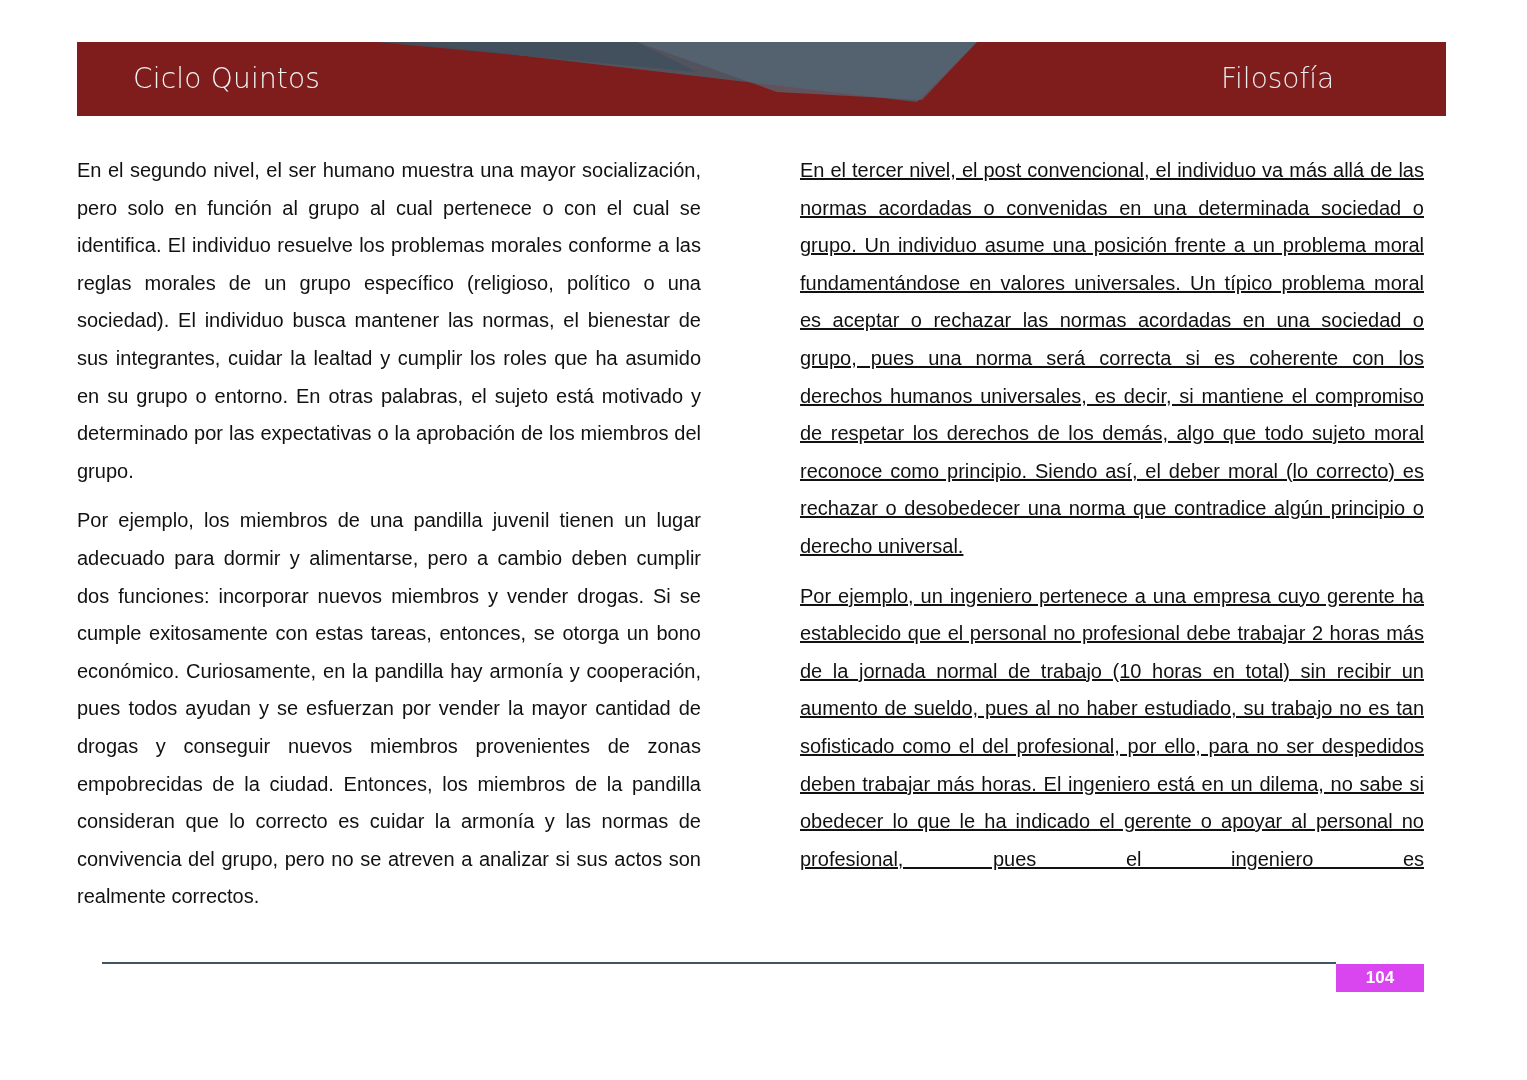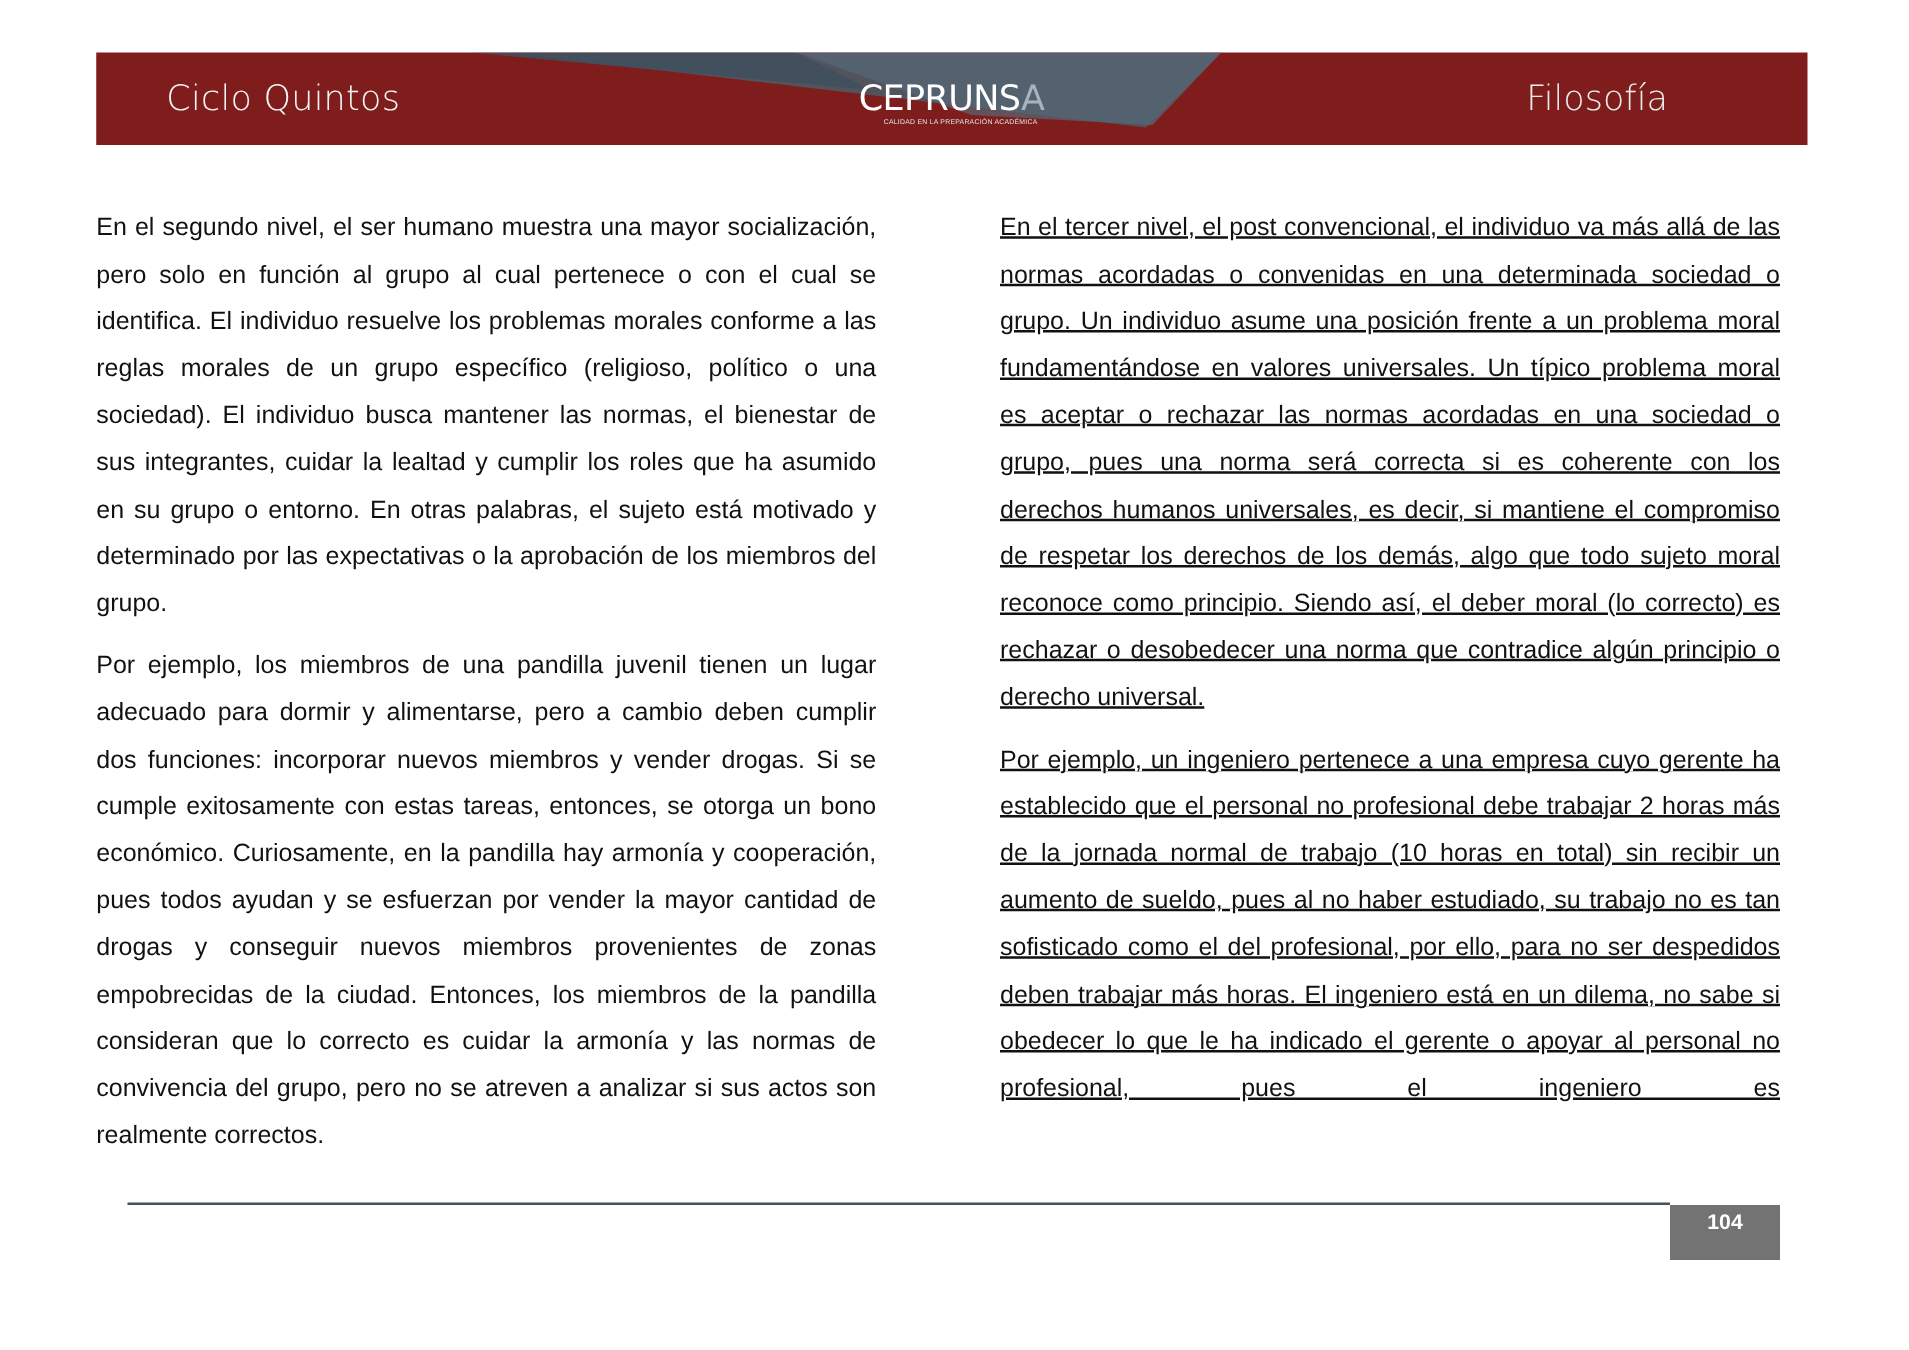--- a/index.html
+++ b/index.html
@@ -24,44 +24,40 @@
     }
     .logo .brand .accent { color: #a7b3bc; }
     .logo .tagline {
       position: absolute; left: 20px; top: 31px; color: #dfe4e8; font-size: 5.5px; letter-spacing: 0.2px; white-space: nowrap;
     }
     .col {
       position: absolute; top: 152px; width: 624px; color: #111111;
       font-family: "Liberation Sans", sans-serif; font-size: 20px; line-height: 37.6px;
       text-align: justify;
     }
-    .col p { margin: 12px 0 12px 0; }
+    .col p { margin: 0 0 12px 0; }
     .col-left { left: 77px; }
     .col-right { left: 800px; text-decoration: underline; }
     .footer-line { position: absolute; left: 102px; top: 962px; width: 1234px; height: 2px; background: #3f5560; }
     .page-box {
-      position: absolute; left: 1336px; top: 964px; width: 88px; height: 44px;
-      background: #737373; color: #ffffff; font-weight: bold; font-size: 17px;
+      position: absolute; left: 1336px; top: 964px; width: 88px; height: 28px;
+      background: #d946ef; color: #ffffff; font-weight: bold; font-size: 17px;
       text-align: center; line-height: 28px;
     }
   </style>
 </head>
 <body>
 
 <div class="header">
   <svg class="bg" width="1369" height="74" viewBox="0 0 1369 74">
     <polygon points="330,0 900,0 840,60" fill="#4b5d6a" opacity="0.85"></polygon>
     <polygon points="560,0 900,0 845,58 700,50" fill="#566a77" opacity="0.7"></polygon>
     <polygon points="300,0 560,0 620,30" fill="#3f505c" opacity="0.9"></polygon>
   </svg>
   <div class="title-left">Ciclo Quintos</div>
-  <div class="logo">
-    <div class="brand"><span>CEPRUNS</span><span class="accent">A</span></div>
-    <div class="tagline">CALIDAD EN LA PREPARACIÓN ACADÉMICA</div>
-  </div>
   <div class="title-right">Filosofía</div>
 </div>
 
 <div class="col col-left">
   <p>En el segundo nivel, el ser humano muestra una mayor socialización, pero solo en función al grupo al cual pertenece o con el cual se identifica. El individuo resuelve los problemas morales conforme a las reglas morales de un grupo específico (religioso, político o una sociedad). El individuo busca mantener las normas, el bienestar de sus integrantes, cuidar la lealtad y cumplir los roles que ha asumido en su grupo o entorno. En otras palabras, el sujeto está motivado y determinado por las expectativas o la aprobación de los miembros del grupo.</p>
   <p>Por ejemplo, los miembros de una pandilla juvenil tienen un lugar adecuado para dormir y alimentarse, pero a cambio deben cumplir dos funciones: incorporar nuevos miembros y vender drogas. Si se cumple exitosamente con estas tareas, entonces, se otorga un bono económico. Curiosamente, en la pandilla hay armonía y cooperación, pues todos ayudan y se esfuerzan por vender la mayor cantidad de drogas y conseguir nuevos miembros provenientes de zonas empobrecidas de la ciudad. Entonces, los miembros de la pandilla consideran que lo correcto es cuidar la armonía y las normas de convivencia del grupo, pero no se atreven a analizar si sus actos son realmente correctos.</p>
 </div>
 
 <div class="col col-right">
   <p>En el tercer nivel, el post convencional, el individuo va más allá de las normas acordadas o convenidas en una determinada sociedad o grupo. Un individuo asume una posición frente a un problema moral fundamentándose en valores universales. Un típico problema moral es aceptar o rechazar las normas acordadas en una sociedad o grupo, pues una norma será correcta si es coherente con los derechos humanos universales, es decir, si mantiene el compromiso de respetar los derechos de los demás, algo que todo sujeto moral reconoce como principio. Siendo así, el deber moral (lo correcto) es rechazar o desobedecer una norma que contradice algún principio o derecho universal.</p>

